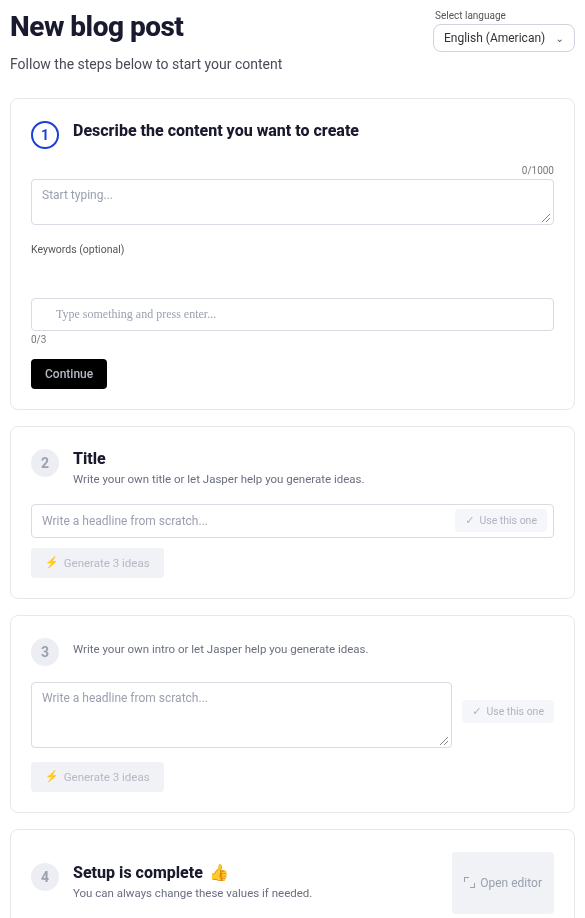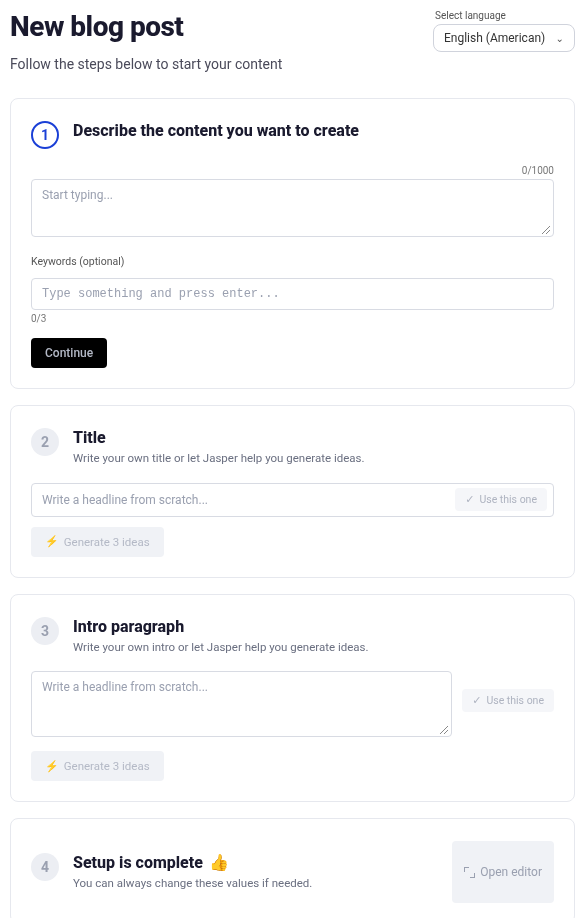--- a/index.html
+++ b/index.html
@@ -90,21 +90,21 @@
   }
   .counter {
     font-size: 10px;
     color: #777;
     text-align: right;
     margin-bottom: 3px;
     margin-top: 6px;
   }
   textarea.desc-area {
     width: 100%;
-    height: 58px;
+    height: 46px;
     border: 1px solid #d8dbe3;
     border-radius: 4px;
     padding: 8px 10px;
     font-size: 12px;
     font-family: inherit;
     resize: none;
     color: #333;
     position: relative;
   }
   .textarea-wrap {
@@ -121,23 +121,24 @@
   .field-label {
     font-size: 10.5px;
     color: #555;
     margin-top: 14px;
     margin-bottom: 10px;
   }
   input.kw-input {
     width: 100%;
     border: 1px solid #d8dbe3;
     border-radius: 4px;
-    padding: 8px 10px;
-    font-size: 12px;
-    font-family: Liberation Mono, monospace;
+    padding: 8px 24px;
+    font-size: 12px;
+    font-family: Liberation Serif, serif;
+    margin-top: 32px;
   }
   .kw-counter {
     font-size: 10px;
     color: #777;
     margin-top: 3px;
   }
   .btn {
     border: none;
     border-radius: 4px;
     font-size: 12px;
@@ -299,21 +300,20 @@
   <button class="btn generate">
     <span class="bolt">⚡</span>
     <span>Generate 3 ideas</span>
   </button>
 </div>
 
 <div class="card">
   <div class="step-head">
     <div class="step-num inactive">3</div>
     <div>
-      <div class="step-title">Intro paragraph</div>
       <div class="step-desc">Write your own intro or let Jasper help you generate ideas.</div>
     </div>
   </div>
   <div class="intro-row">
     <div class="intro-textarea">
       <textarea class="intro-area" placeholder="Write a headline from scratch..." style=""></textarea>
       <span class="resize-handle"><svg width="10" height="10">
             <line x1="2" y1="10" x2="10" y2="2" stroke="#888" stroke-width="1"></line>
             <line x1="6" y1="10" x2="10" y2="6" stroke="#888" stroke-width="1"></line>
           </svg></span>

